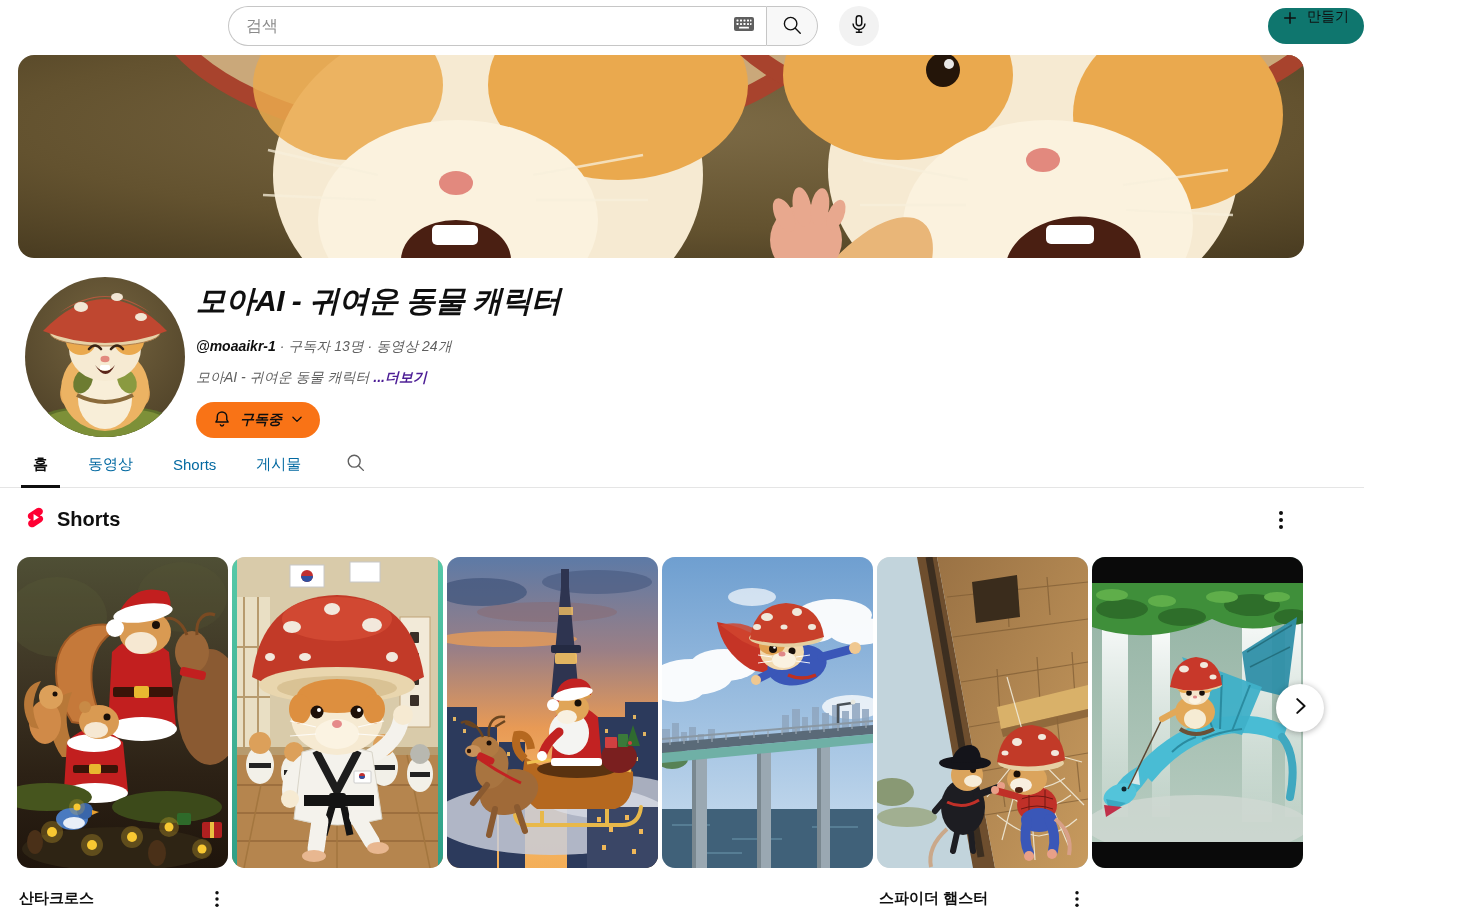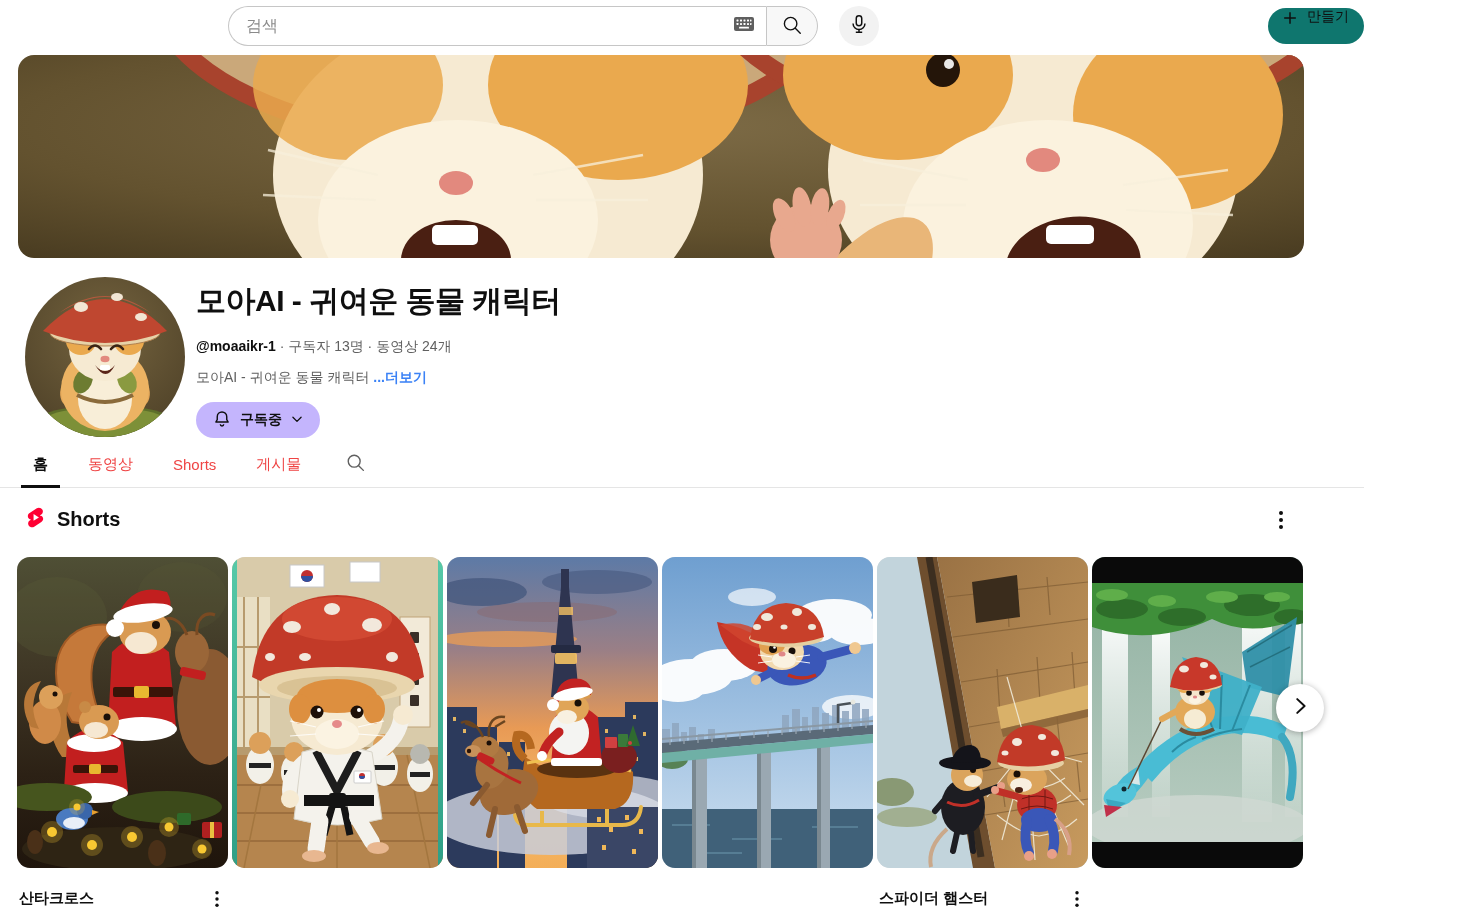--- a/index.html
+++ b/index.html
@@ -19,31 +19,31 @@
   .top-right { position:absolute; right:12px; top:8px; height:36px; display:flex; align-items:center; }
   .create-btn { height:36px; background:#0f766e; border-radius:18px; display:flex; align-items:flex-start; gap:7px; padding:0 15px 0 12px; font-size:14px; font-weight:500; cursor:pointer; }
   .bell-btn { margin:0 22px 0 20px; width:26px; height:26px; display:flex; align-items:center; justify-content:center; cursor:pointer; }
   .user-avatar { width:32px; height:32px; border-radius:50%; overflow:hidden; cursor:pointer; }
 
   
   .banner { position:absolute; left:18px; top:55px; width:1286px; height:203px; border-radius:16px; overflow:hidden; }
 
   
   .ch-avatar { position:absolute; left:25px; top:277px; width:160px; height:160px; border-radius:50%; overflow:hidden; }
-  .ch-info { position:absolute; left:196px; top:281px; }
+  .ch-info { position:absolute; left:196px; top:281px;font-style:italic; }
   .ch-title { font-size:30px; font-weight:700; letter-spacing:-0.5px; }
   .ch-meta { margin-top:16px; font-size:14px; color:#606060; }
   .ch-meta .handle { color:#0f0f0f; font-weight:600; }
   .ch-desc { margin-top:13px; font-size:14px; color:#606060; }
-  .ch-desc .more { color:#3b82f6; font-weight:600; cursor:pointer; }
-  .sub-btn { margin-top:15px; height:36px; width:max-content; background:#c4b5fd; border-radius:18px; display:flex; align-items:center; gap:8px; padding:0 16px; font-size:14px; font-weight:600; cursor:pointer; }
+  .ch-desc .more { color:#4c1d95; font-weight:600; cursor:pointer; }
+  .sub-btn { margin-top:15px; height:36px; width:max-content; background:#f97316; border-radius:18px; display:flex; align-items:center; gap:8px; padding:0 16px; font-size:14px; font-weight:600; cursor:pointer; }
 
   
   .tabs-wrap { position:absolute; left:0; top:441px; width:1476px; height:47px; border-bottom:1px solid #e5e5e5; display:flex; align-items:stretch; padding-left:21px; }
-  .tab { display:flex; align-items:center; padding:0 12px; margin-right:16px; font-size:15px; font-weight:500; color:#ef4444; cursor:pointer; position:relative; }
+  .tab { display:flex; align-items:center; padding:0 12px; margin-right:16px; font-size:15px; font-weight:500; color:#0369a1; cursor:pointer; position:relative; }
   .tab.active { color:#0f0f0f; font-weight:700; }
   .tab.active::after { content:""; position:absolute; left:0; right:0; bottom:-1px; height:3px; background:#0f0f0f; }
   .tab-search { display:flex; align-items:center; padding:0 10px; margin-left:6px; cursor:pointer; }
 
   
   .shorts-header { position:absolute; left:24px; top:506px; display:flex; align-items:center; gap:10px; }
   .shorts-title { font-size:20px; font-weight:700; }
   .shorts-kebab { position:absolute; left:1272px; top:510px; cursor:pointer; }
 
   .cards { position:absolute; left:17px; top:557px; display:flex; gap:4px; }

